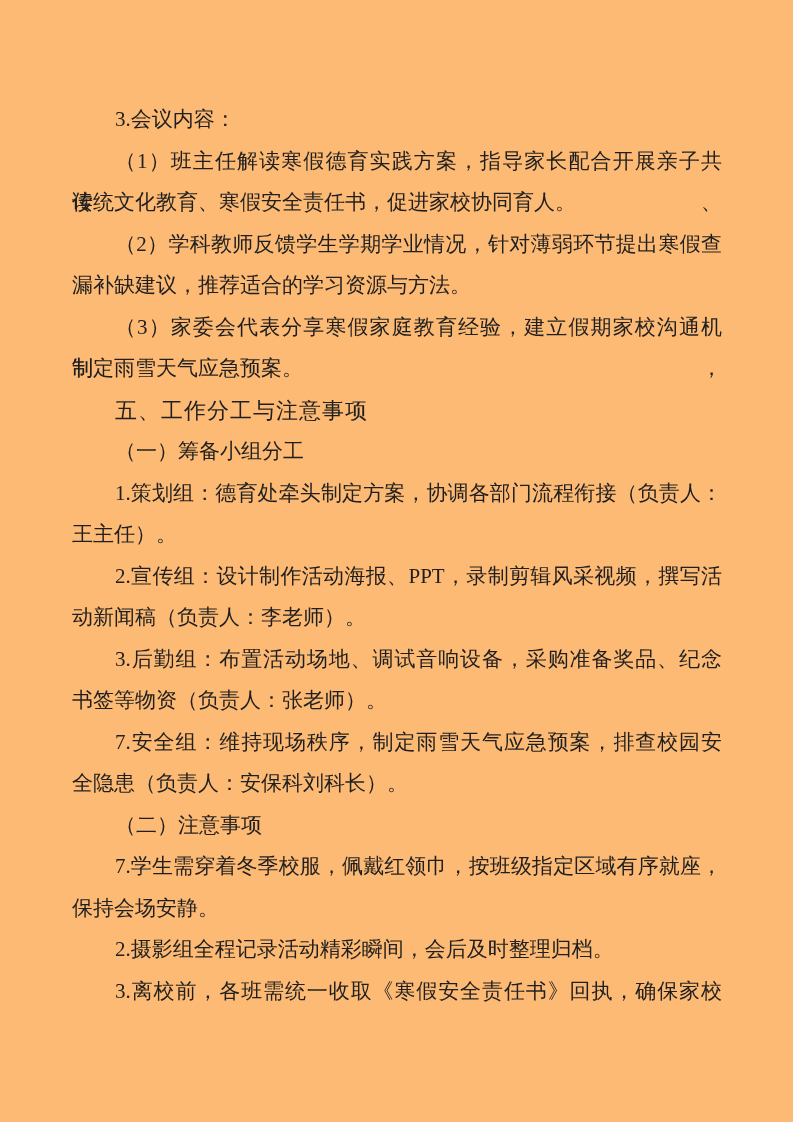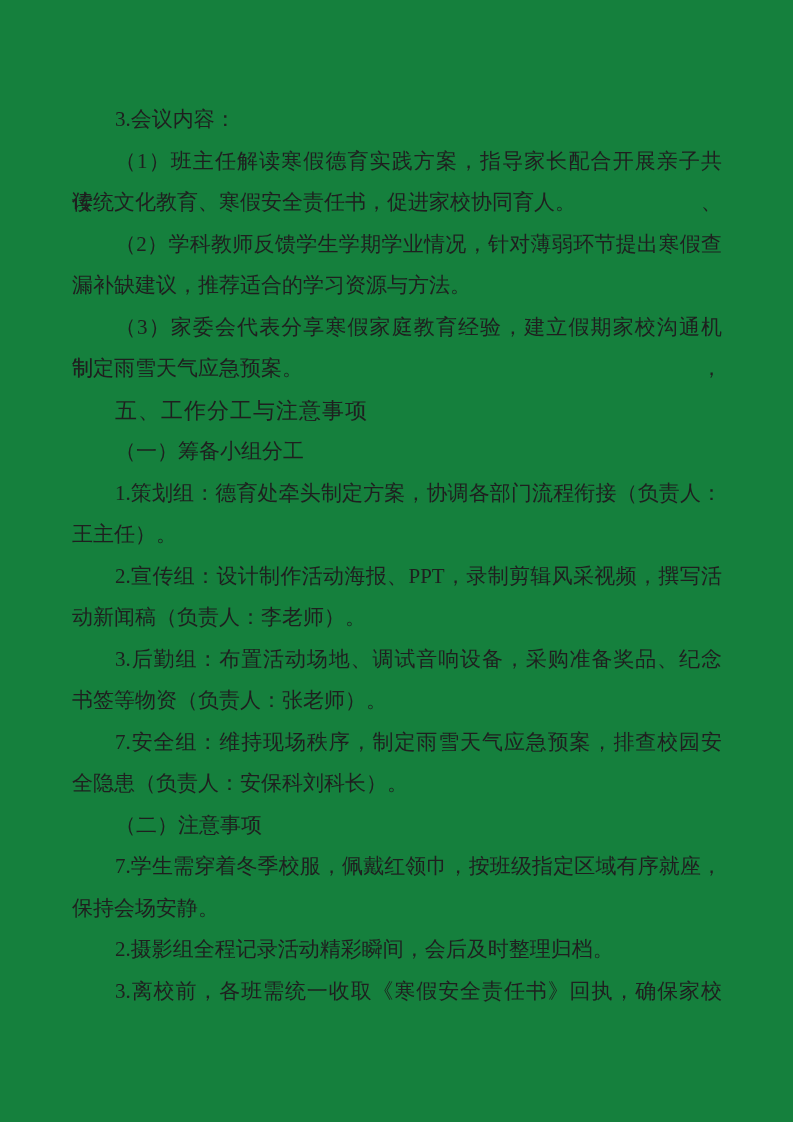--- a/index.html
+++ b/index.html
@@ -4,21 +4,21 @@
 <style>
   html, body {
     margin: 0;
     padding: 0;
     background: #ffffff;
   }
   .page {
     position: relative;
     width: 793px;
     height: 1122px;
-    background: #15803d;
+    background: #fdba74;
     overflow: hidden;
   }
   .content {
     position: absolute;
     left: 72px;
     top: 99px;
     width: 650px;
   }
   .line {
     height: 41.5px;

